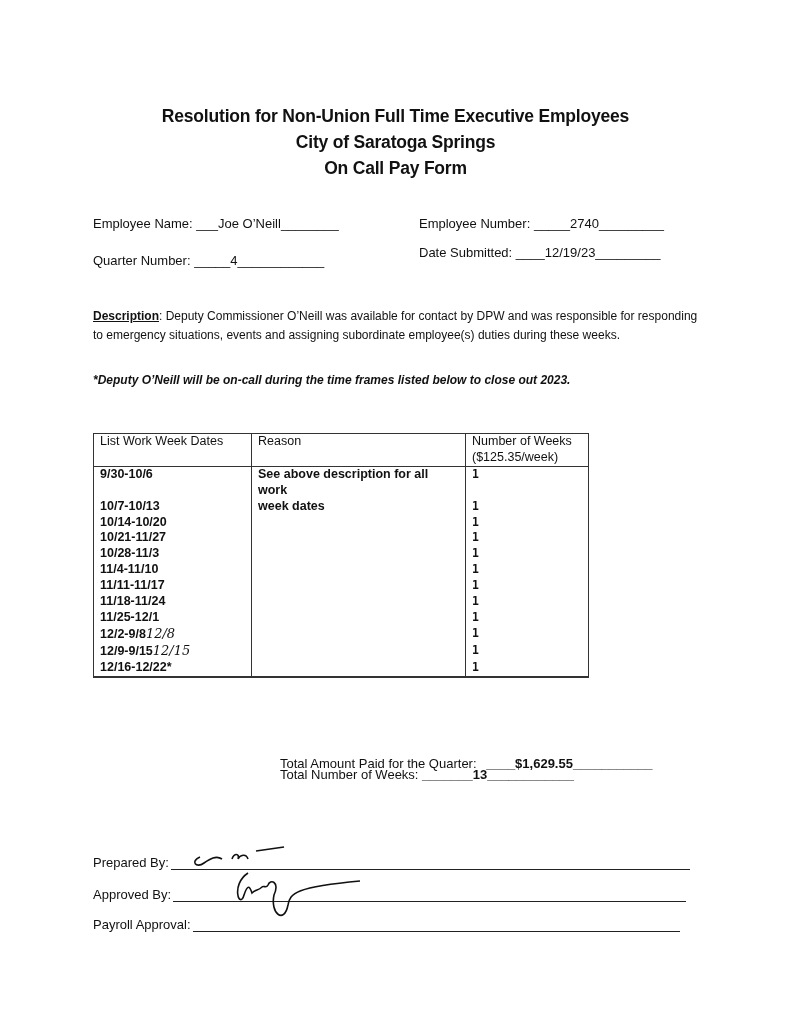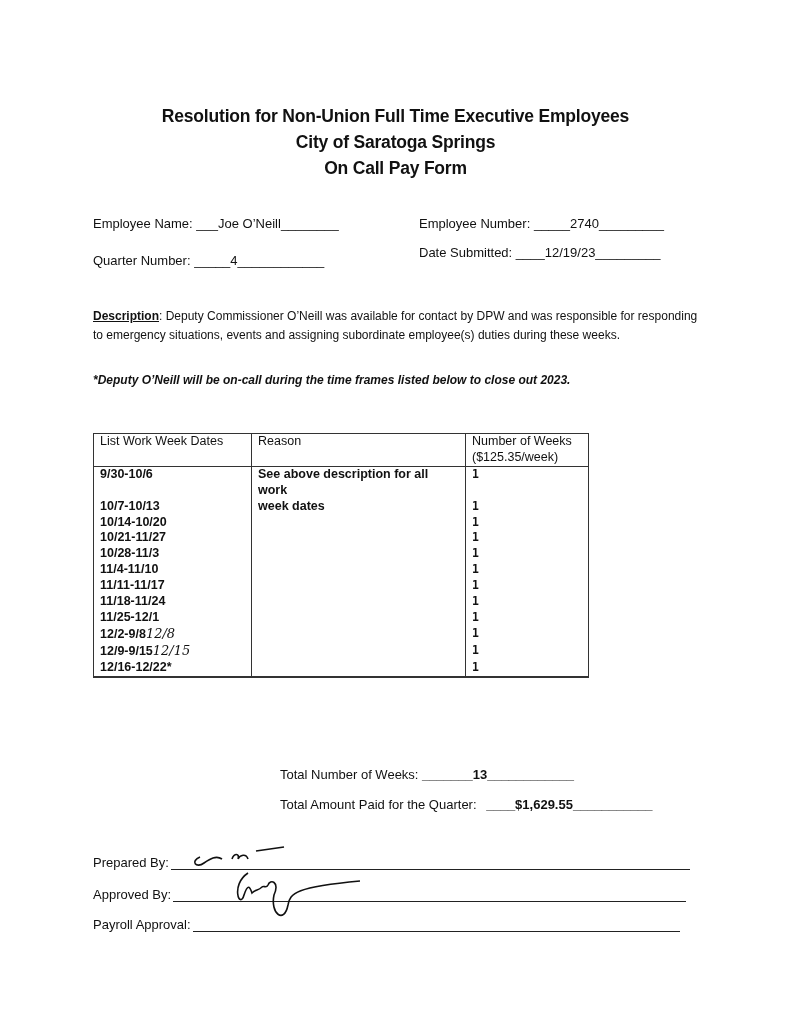--- a/index.html
+++ b/index.html
@@ -163,21 +163,21 @@
         <td style="font-weight: bold;"></td>
         <td class="num">1</td>
       </tr>
     </tbody>
 </table>
 
 <div class="total-row" style="left:280px; top:767px;">
   <span>Total Number of Weeks:</span>
   <span style="font-weight:bold;">_______13____________</span>
 </div>
-<div class="total-row" style="left:280px; top:797px;">
+<div class="total-row" style="left:280px; top:756px;">
   <span>Total Amount Paid for the Quarter:</span>
   <span style="font-weight:bold; margin-left:6px;">____$1,629.55___________</span>
 </div>
 
 <div class="sig-row" style="top:855px;">
   <span>Prepared By:</span>
   <div class="sig-line" style="width:519px;"></div>
 </div>
 <div class="sig-row" style="top:887px;">
   <span>Approved By:</span>

